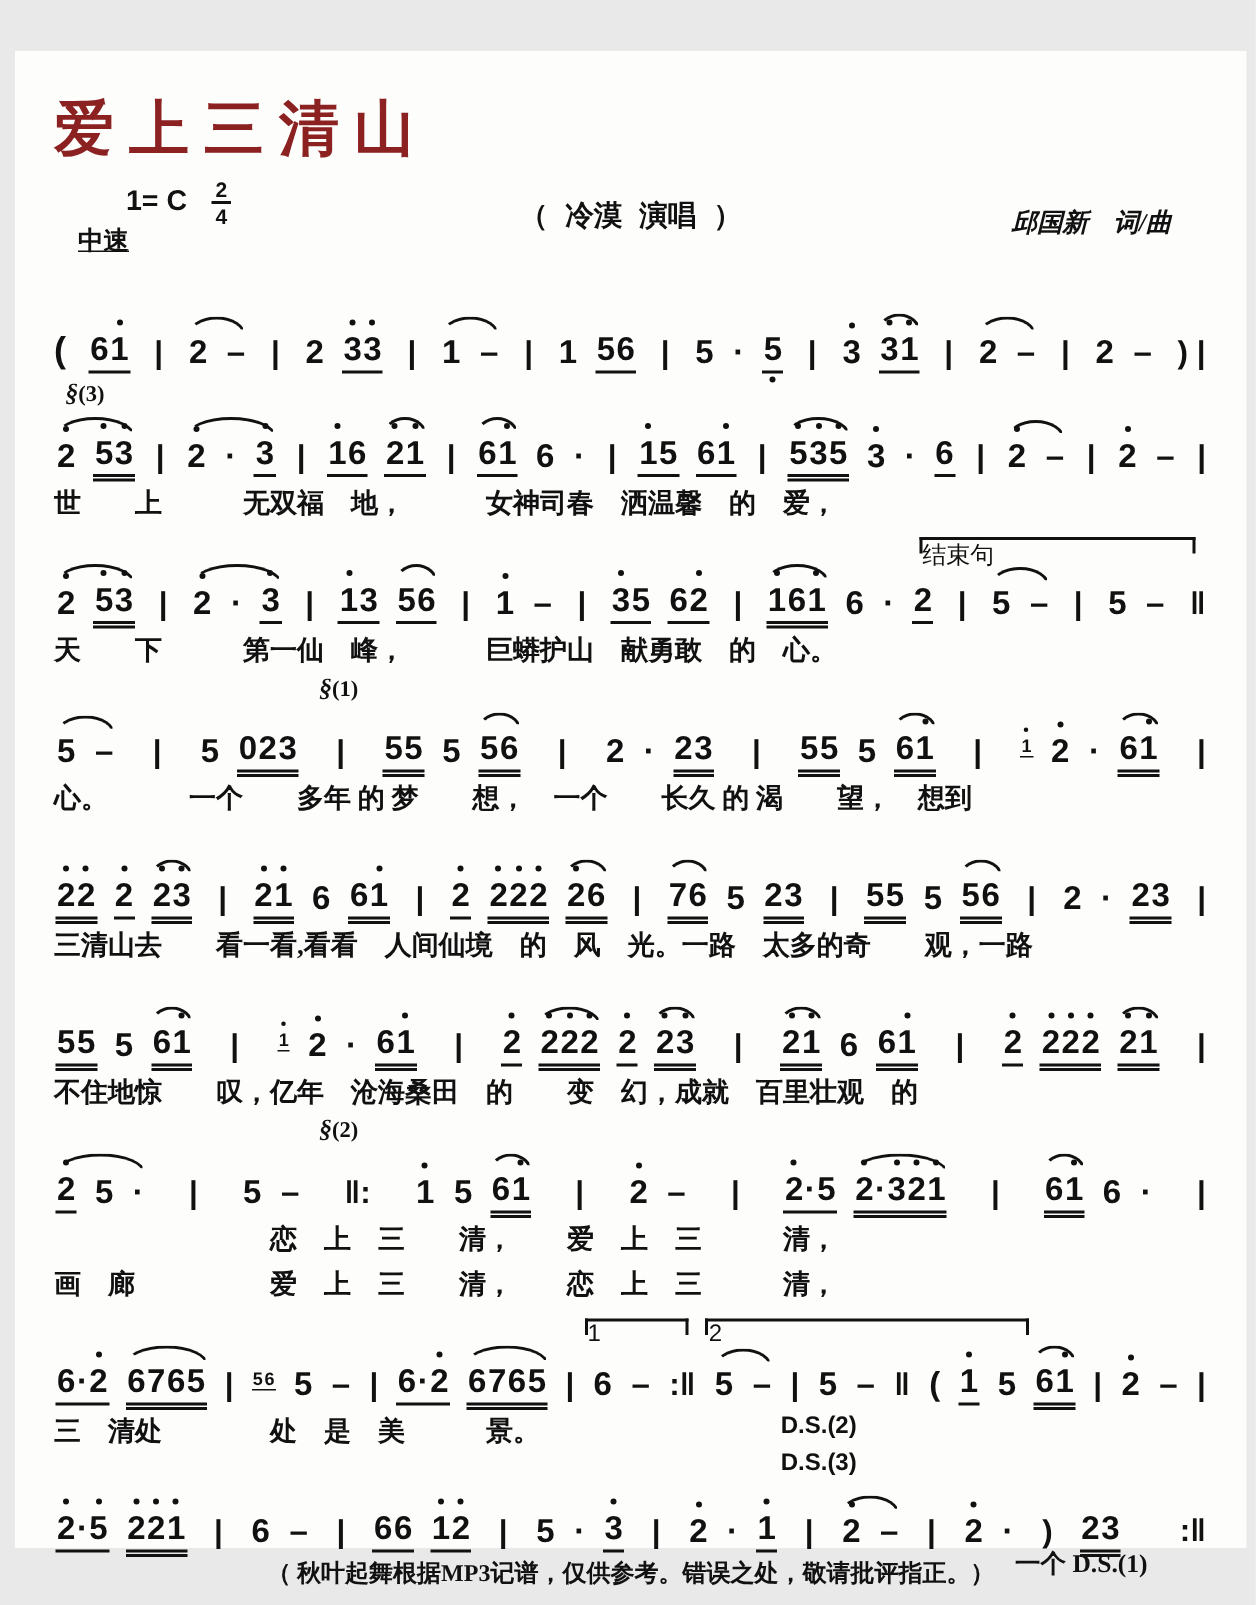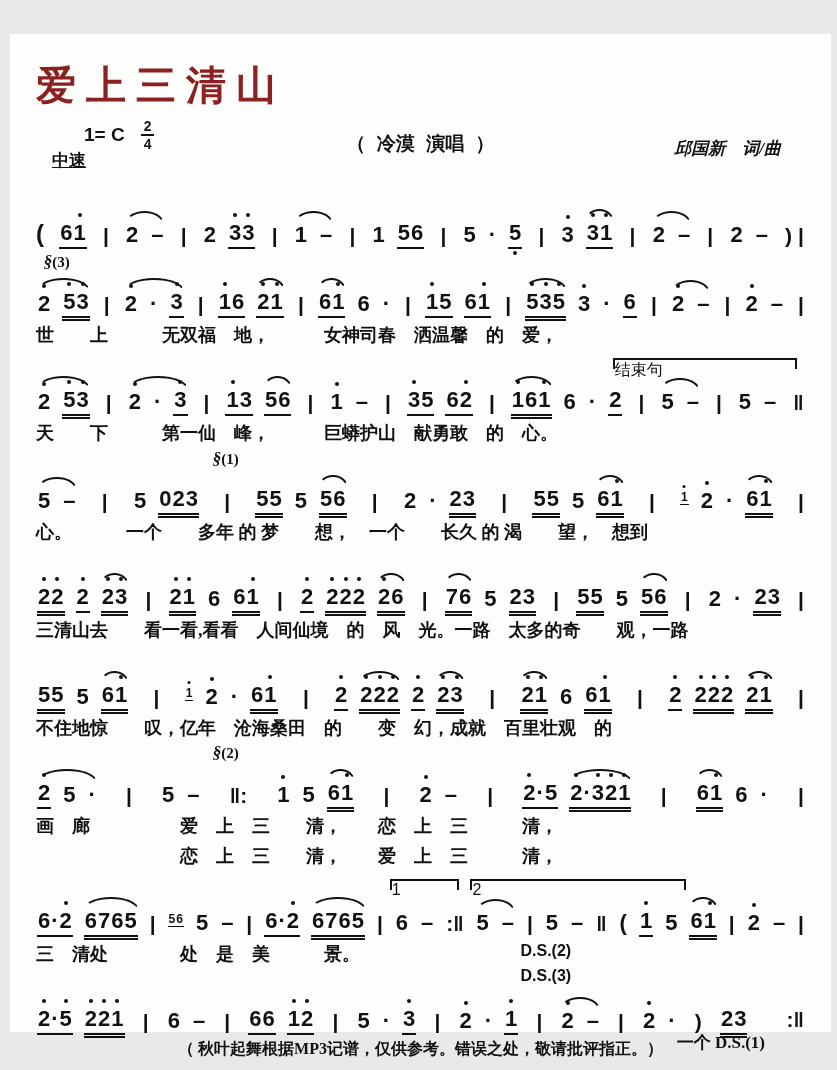--- a/index.html
+++ b/index.html
@@ -702,22 +702,22 @@
               </div>
               <div class="tok">
                 <div class="n">6</div>
               </div>
               <div class="tok">
                 <div class="dur">·</div>
               </div>
             </div>
             <div class="bar">|</div>
           </div>
+          <div class="lyric">　　　　　　　　恋　上　三　　清，　　爱　上　三　　　清，</div>
           <div class="lyric">画　廊　　　　　爱　上　三　　清，　　恋　上　三　　　清，</div>
-          <div class="lyric">　　　　　　　　恋　上　三　　清，　　爱　上　三　　　清，</div>
         </div>
         <div class="line">
           <div class="mlayer">
             <div class="volta" style="left: 46%; width: 9%;">
               <div class="" style="display: inline-block;">1</div>
             </div>
             <div class="volta" style="left: 56.5%; width: 28%;">
               <div class="" style="display: inline-block;">2</div>
             </div>
           </div>

